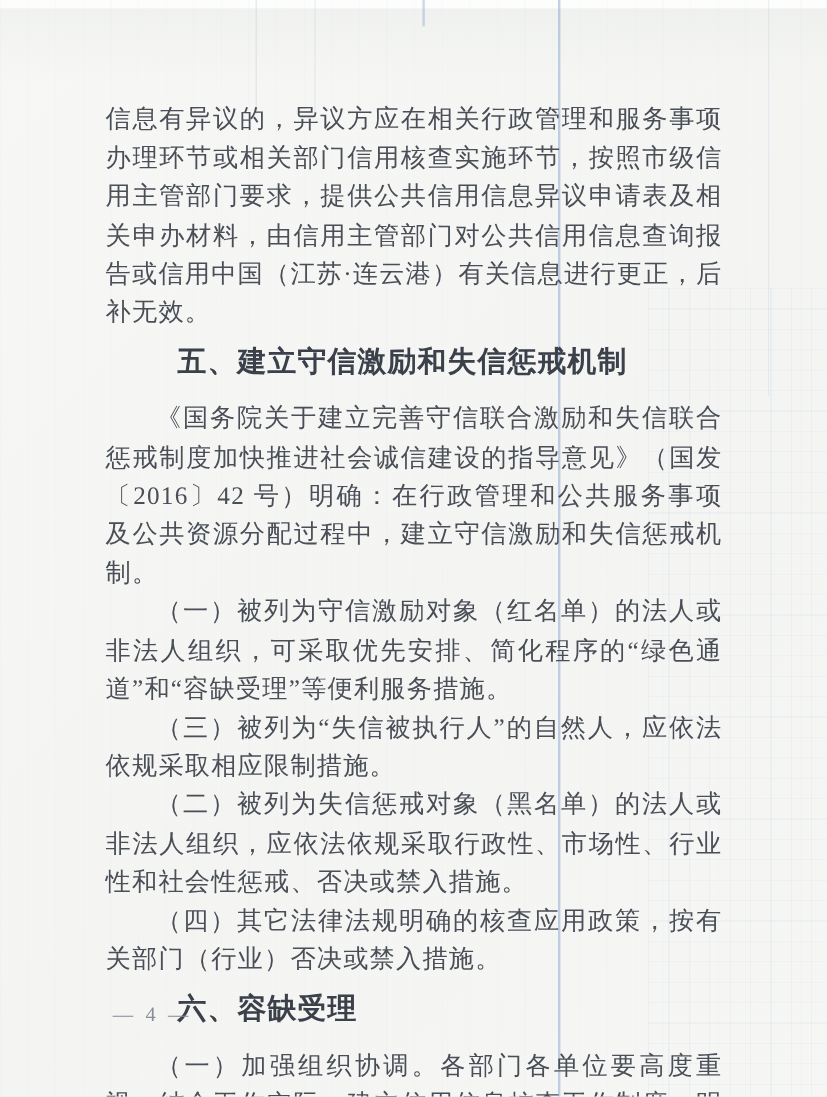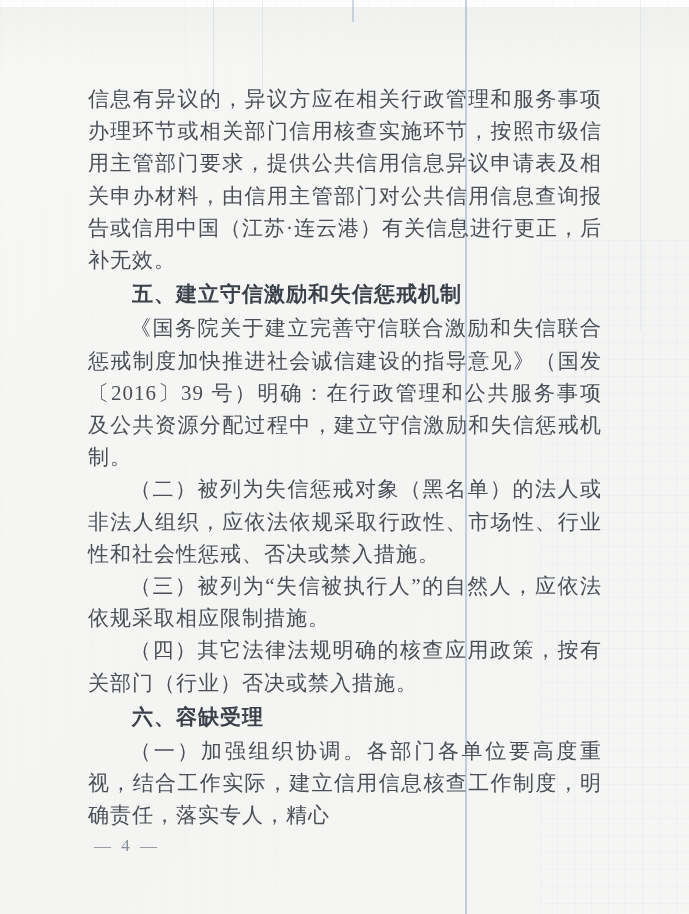--- a/index.html
+++ b/index.html
@@ -76,23 +76,23 @@
     line-height: 32.2px;
     color: #4a4e57;
     text-align: justify;
   }
   .doc-text p {
     margin: 0;
     letter-spacing: 1px;
   }
   .doc-text p.indent { text-indent: 2em; }
   .doc-text h2 {
-    margin: 2px;
-    font-family: Liberation Sans, sans-serif;
-    font-size: 21px;
+    margin: 12px;
+    font-family: Liberation Mono, monospace;
+    font-size: 24px;
     line-height: 32.2px;
     font-weight: 700;
     color: #3b404a;
     text-indent: 2em;
     letter-spacing: 1px;
   }
   .page-number {
     position: absolute;
     left: 94px;
     top: 836px;
@@ -113,22 +113,23 @@
 
   <div class="scan-vline vline-a"></div>
   <div class="scan-vline vline-b"></div>
   <div class="scan-vline vline-c"></div>
   <div class="scan-vline vline-main"></div>
   <div class="scan-vline vline-d"></div>
 
   <div class="doc-text" id="doc-content">
       <p>信息有异议的，异议方应在相关行政管理和服务事项办理环节或相关部门信用核查实施环节，按照市级信用主管部门要求，提供公共信用信息异议申请表及相关申办材料，由信用主管部门对公共信用信息查询报告或信用中国（江苏·连云港）有关信息进行更正，后补无效。</p>
       <h2>五、建立守信激励和失信惩戒机制</h2>
-      <p class="indent">《国务院关于建立完善守信联合激励和失信联合惩戒制度加快推进社会诚信建设的指导意见》（国发〔2016〕39 号）明确：在行政管理和公共服务事项及公共资源分配过程中，建立守信激励和失信惩戒机制。</p>
+      <p class="indent">《国务院关于建立完善守信联合激励和失信联合惩戒制度加快推进社会诚信建设的指导意见》（国发〔2016〕42 号）明确：在行政管理和公共服务事项及公共资源分配过程中，建立守信激励和失信惩戒机制。</p>
+      <p class="indent">（一）被列为守信激励对象（红名单）的法人或非法人组织，可采取优先安排、简化程序的“绿色通道”和“容缺受理”等便利服务措施。</p>
+      <p class="indent">（三）被列为“失信被执行人”的自然人，应依法依规采取相应限制措施。</p>
       <p class="indent">（二）被列为失信惩戒对象（黑名单）的法人或非法人组织，应依法依规采取行政性、市场性、行业性和社会性惩戒、否决或禁入措施。</p>
-      <p class="indent">（三）被列为“失信被执行人”的自然人，应依法依规采取相应限制措施。</p>
       <p class="indent">（四）其它法律法规明确的核查应用政策，按有关部门（行业）否决或禁入措施。</p>
       <h2>六、容缺受理</h2>
       <p class="indent">（一）加强组织协调。各部门各单位要高度重视，结合工作实际，建立信用信息核查工作制度，明确责任，落实专人，精心</p>
     </div>
 
   <div class="page-number">— 4 —</div>
 </div>
 
 </body></html>

